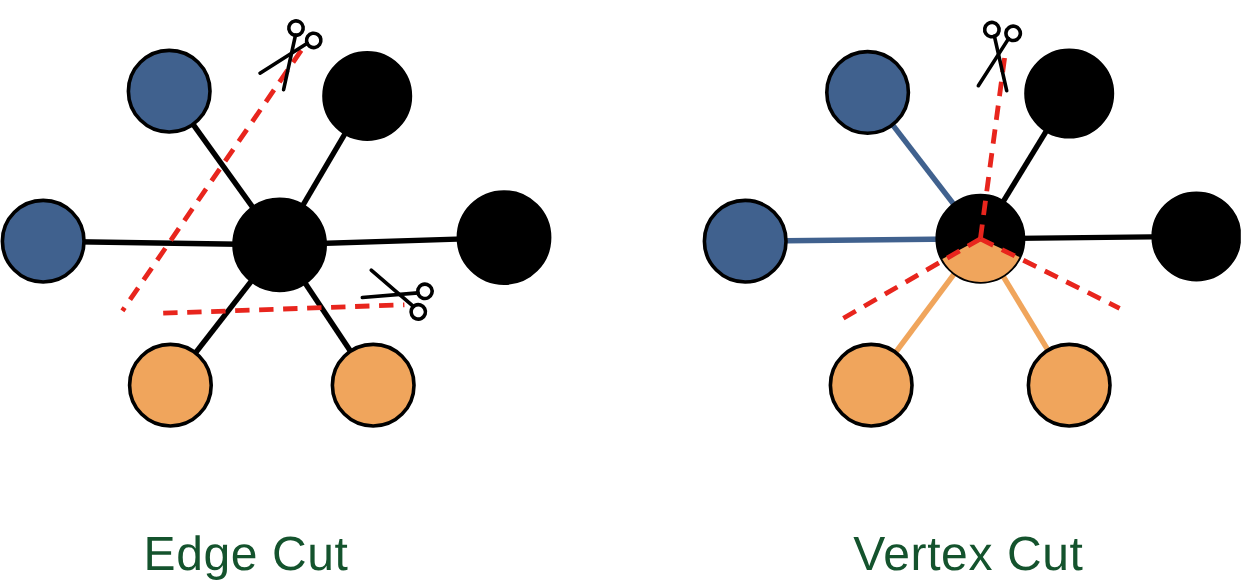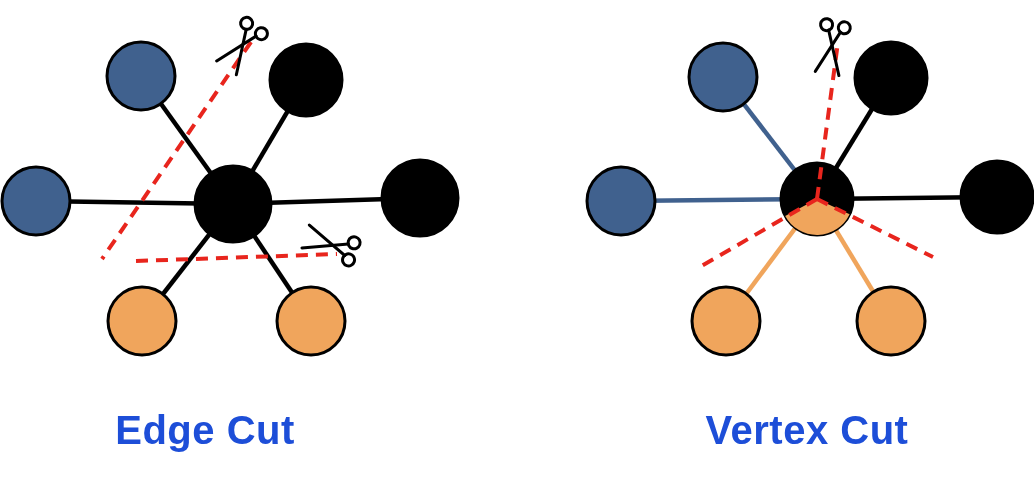--- a/index.html
+++ b/index.html
@@ -14,26 +14,26 @@
     font-family: "Liberation Sans", sans-serif;
     overflow: hidden;
   }
   #diagram-canvas {
     position: absolute;
     left: 0;
     top: 0;
   }
   .graph-label {
     position: absolute;
-    top: 408px;
+    top: 440px;
     transform: translateX(-50%);
     font-size: 40px;
-    font-weight: 700;
+    font-weight: 400;
     letter-spacing: 0.5px;
-    color: #1d4ed8;
+    color: #14532d;
     white-space: nowrap;
   }
   .graph-label.left  { left: 205px; }
   .graph-label.right { left: 807px; }
 </style>
 </head>
 <body>
 
 <svg id="diagram-canvas" width="1034" height="487" viewBox="0 0 1034 487" xmlns="http://www.w3.org/2000/svg">
     <g>

